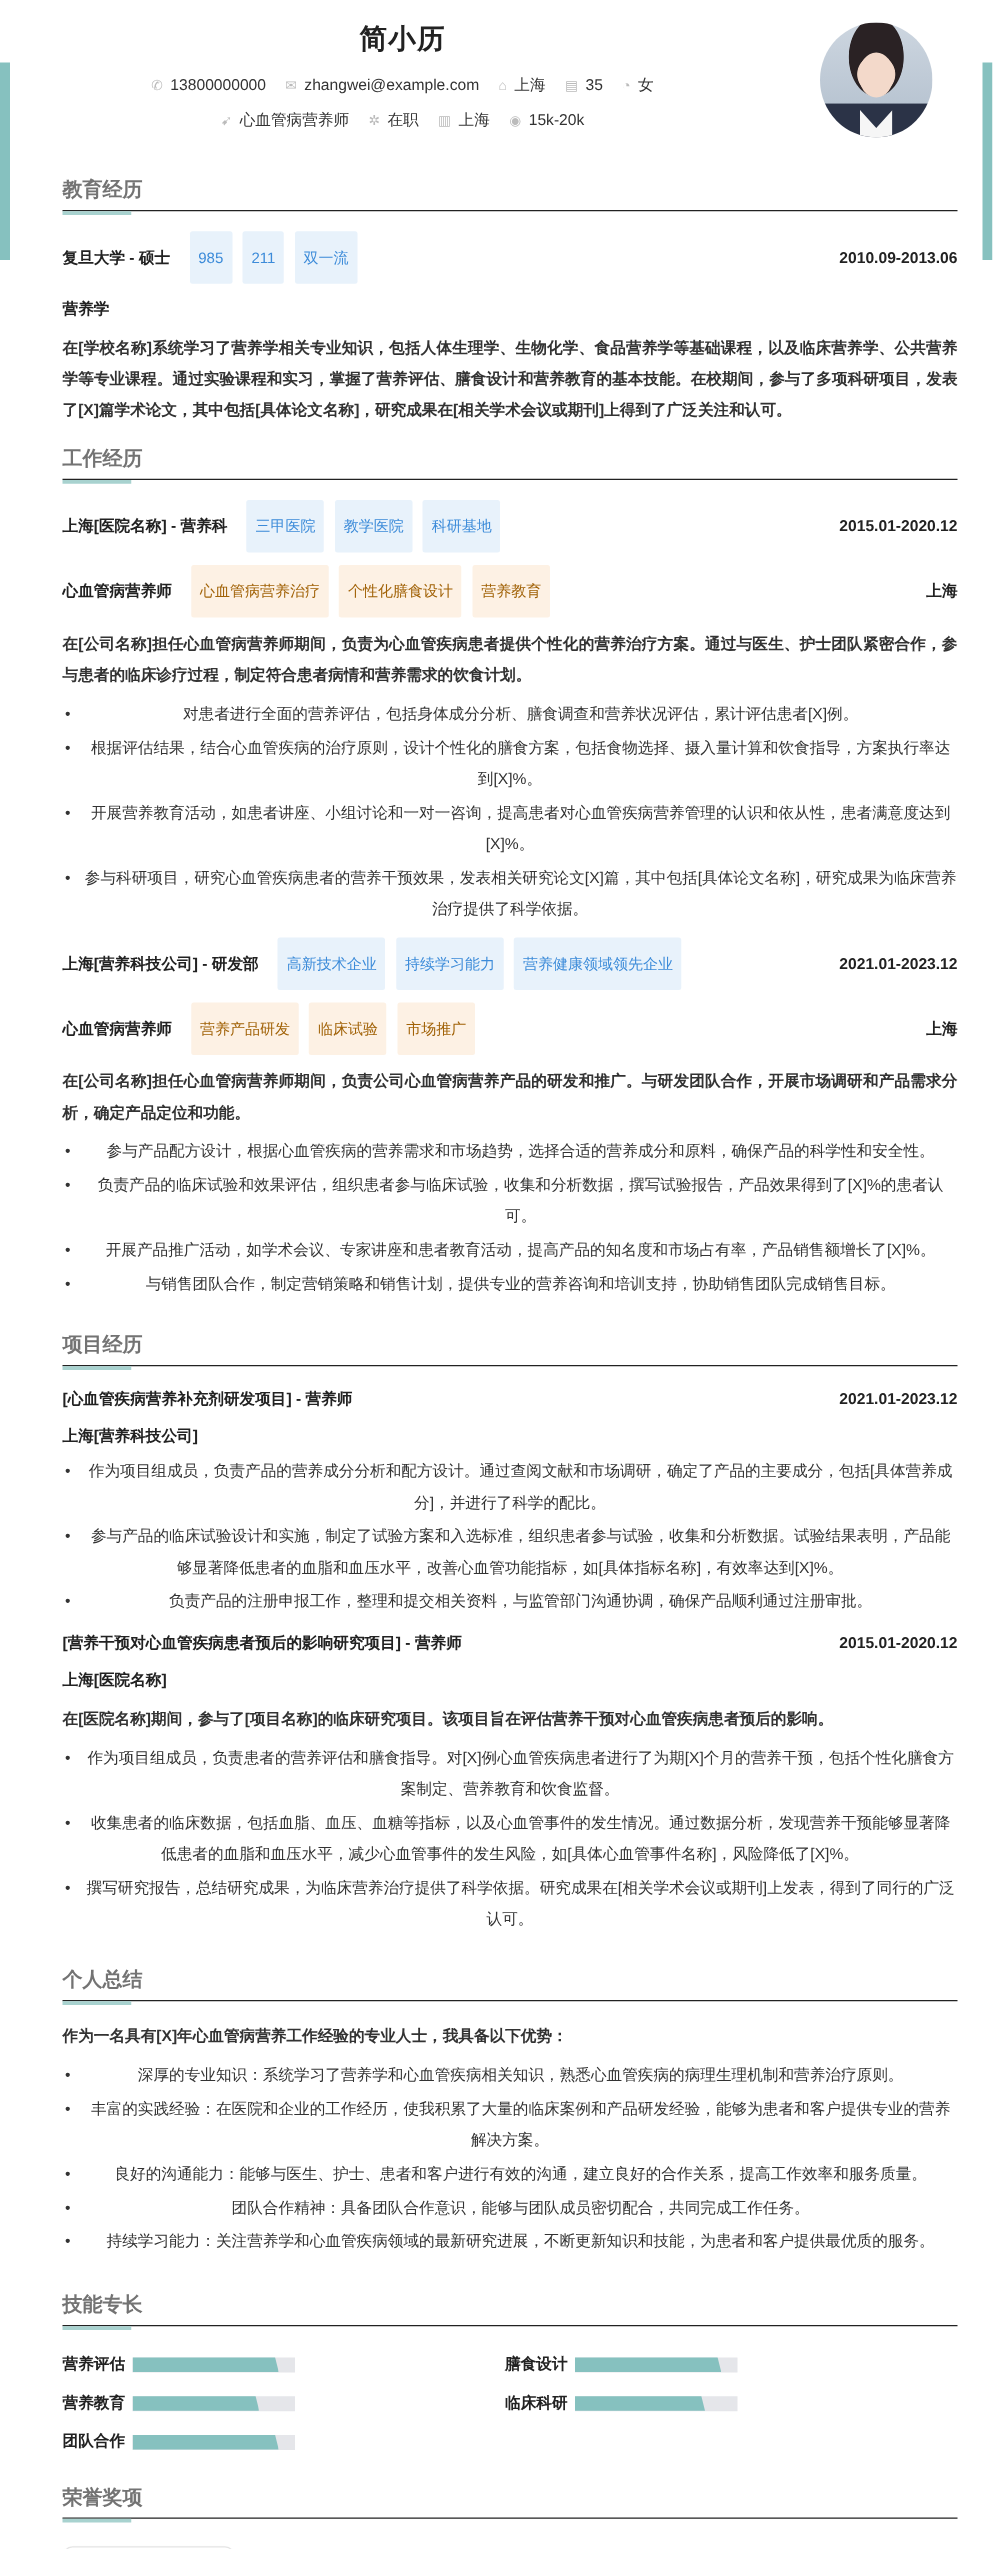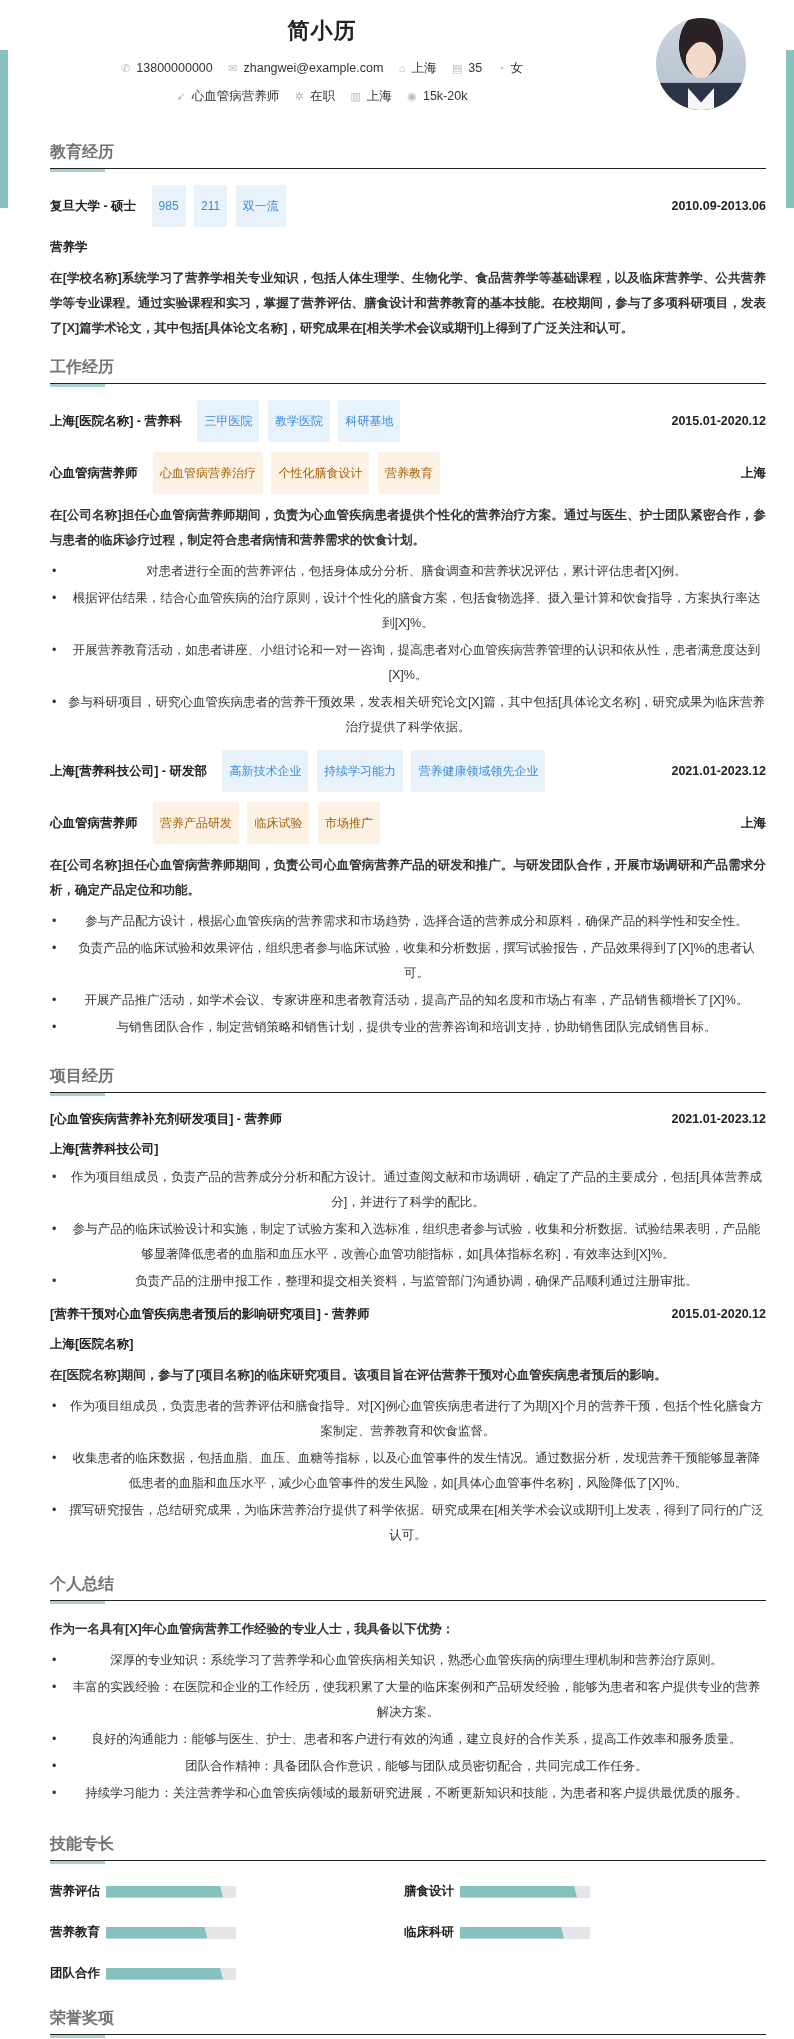--- a/index.html
+++ b/index.html
@@ -79,21 +79,21 @@
   }
   ul.bullets li.wrap { padding-left: 0; text-indent: 17px; }
   ul.bullets li::before {
     content: "•"; position: absolute; left: 2px; top: 0; color: #333;
     text-indent: 0;
   }
   .sub-title { font-weight: bold; color: #222; margin-top: 10px; line-height: 20px; }
 
   
   .skills {
-    display: grid; grid-template-columns: 354px 300px; row-gap: 24px; margin-top: 22px;
+    display: grid; grid-template-columns: 354px 300px; row-gap: 14px; margin-top: 22px;
   }
   .skill { display: flex; align-items: center; }
   .skill-name { font-weight: bold; color: #222; width: 56px; font-size: 12.5px; }
   .skill-track { width: 130px; height: 12px; background: #e5e6ea; position: relative; }
   .skill-fill { position: absolute; left: 0; top: 0; bottom: 0; background: #86c1bf;
     clip-path: polygon(0 0, calc(100% - 3px) 0, 100% 100%, 0 100%); }
 
   .award-btn {
     display: inline-flex; align-items: center; margin-top: 22px; padding: 0 14px 0 12px;
     height: 32px; border: 1px solid #e4e4e4; border-radius: 8px; font-size: 12.5px; color: #333;

